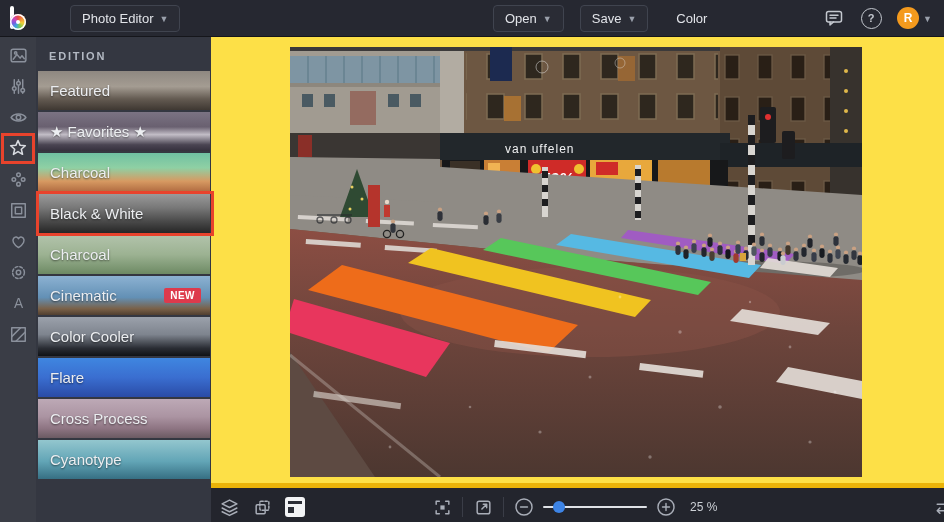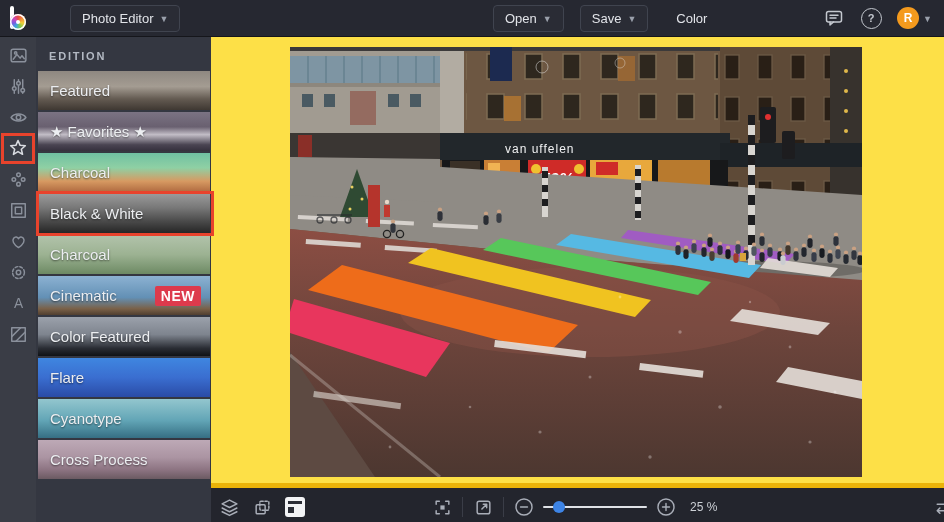--- a/index.html
+++ b/index.html
@@ -47,21 +47,21 @@
          padding:14px 0 9px 13px;}
   .tile{position:relative;height:39px;margin:0 1px 2px 2px;display:flex;align-items:center;
         cursor:pointer;overflow:visible;}
   .tile-label{color:#eceef1;font-size:15px;padding-left:12px;text-shadow:0 1px 2px rgba(0,0,0,.55);
         white-space:nowrap;z-index:2;}
   .tile.selected::after{content:'';position:absolute;left:-2px;top:-3px;right:-4px;bottom:-3px;
         border:3px solid #e8432c;z-index:5;pointer-events:none;}
   .badge-deluxe{margin-left:auto;margin-right:8px;background:#f3f4f6;color:#2a2d35;font-size:6.5px;
         font-weight:bold;letter-spacing:.6px;padding:3px 7px;z-index:2;
         clip-path:polygon(0 0,100% 0,93% 50%,100% 100%,0 100%,7% 50%);}
-  .badge-new{margin-left:auto;margin-right:9px;background:#dd3a4c;color:#fff;font-size:14px;
+  .badge-new{margin-left:auto;margin-right:9px;background:#dd3a4c;color:#fff;font-size:10px;
         font-weight:bold;letter-spacing:.5px;padding:2px 6px;border-radius:2px;z-index:2;}
 
   
   .canvas{position:absolute;left:211px;top:36px;width:735px;height:447px;background:#fde047;}
   .photo{position:absolute;left:79px;top:11px;width:572px;height:430px;background:#6f5844;cursor:crosshair;}
   .photo svg{display:block;}
 
   
   .bottombar{position:absolute;left:206px;top:483px;width:852px;height:39px;background:#23252d;
         border-top:5px solid #eab308;box-sizing:border-box;}
@@ -207,30 +207,30 @@
       <span class="tile-label">Black &amp; White</span>
       </div>
     <div class="tile" style="background:linear-gradient(180deg,#b2c3ab 0%,#9cb292 50%,#6d8a64 100%)">
       <span class="tile-label">Charcoal</span>
       </div>
     <div class="tile" style="background:linear-gradient(180deg,#8cb2d2 0%,#6390b5 55%,#7a6148 84%,#503f30 100%)">
       <span class="tile-label">Cinematic</span>
       <span class="badge-new">NEW</span>
       </div>
     <div class="tile" style="background:linear-gradient(180deg,#9ba1ab 0%,#7e848e 45%,#2a2d34 80%,#101216 100%)">
-      <span class="tile-label">Color Featured</span>
+      <span class="tile-label">Color Cooler</span>
       </div>
     <div class="tile" style="background:linear-gradient(180deg,#3f86e0 0%,#3a6ed0 50%,#2a4ba6 100%)">
       <span class="tile-label">Flare</span>
       </div>
+    <div class="tile" style="background:linear-gradient(180deg,#bda9b6 0%,#ab94a2 45%,#8d7482 76%,#6b5a62 100%)">
+      <span class="tile-label">Cross Process</span>
+      </div>
     <div class="tile" style="background:linear-gradient(180deg,#93c6ce 0%,#62a5b6 55%,#366f83 100%)">
       <span class="tile-label">Cyanotype</span>
-      </div>
-    <div class="tile" style="background:linear-gradient(180deg,#bda9b6 0%,#ab94a2 45%,#8d7482 76%,#6b5a62 100%)">
-      <span class="tile-label">Cross Process</span>
       </div>
 
   </div>
 
   <div class="canvas">
     <div class="photo">
       <svg width="572" height="430" viewBox="0 0 572 430">
         <defs>
           <linearGradient id="roadG" x1="0" y1="160" x2="0" y2="430" gradientUnits="userSpaceOnUse">
             <stop offset="0" stop-color="#93504595"></stop>

